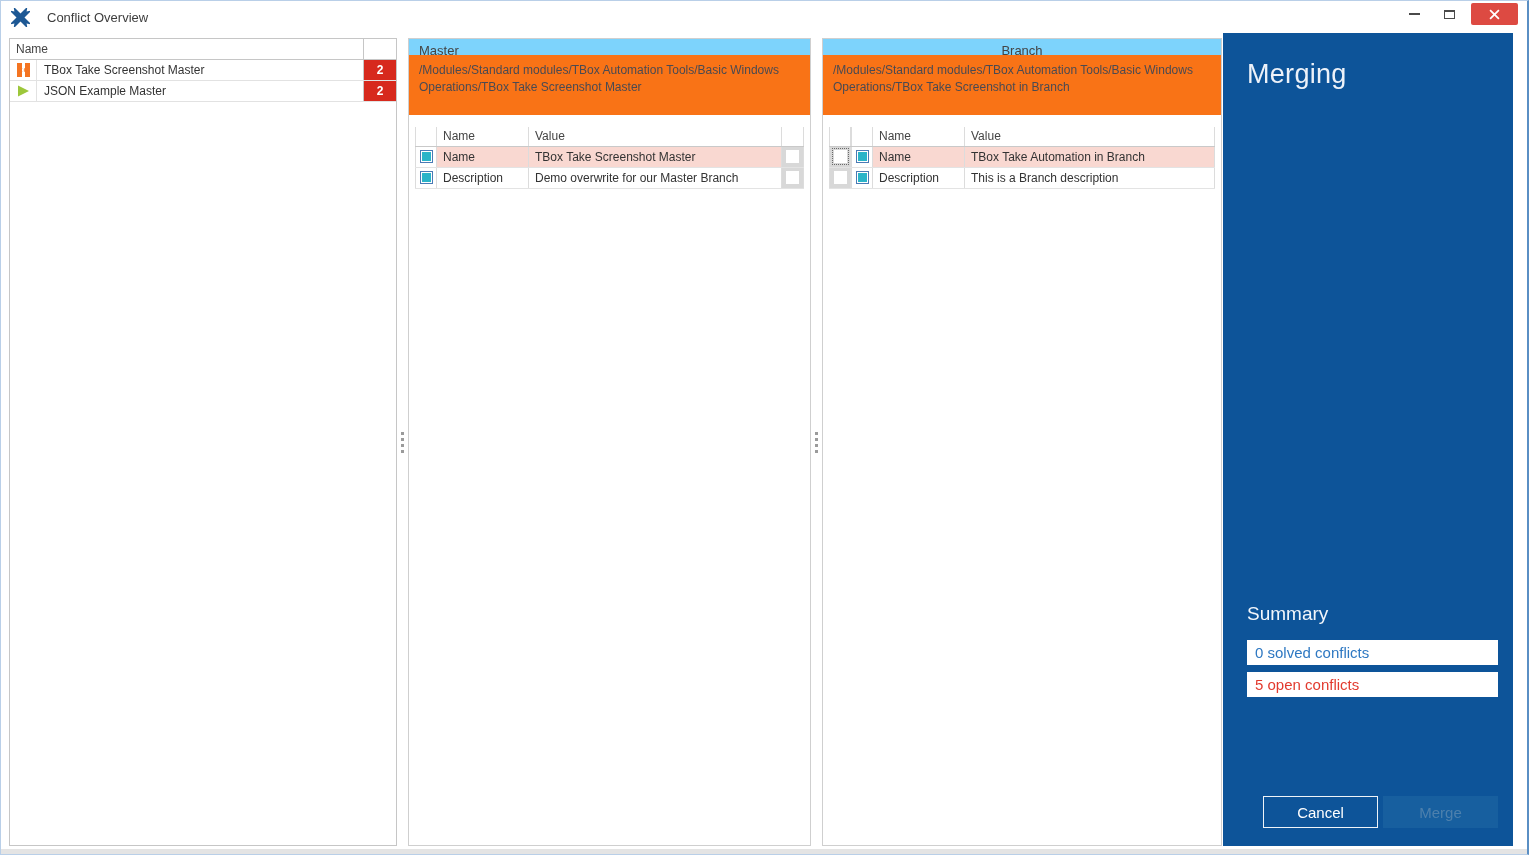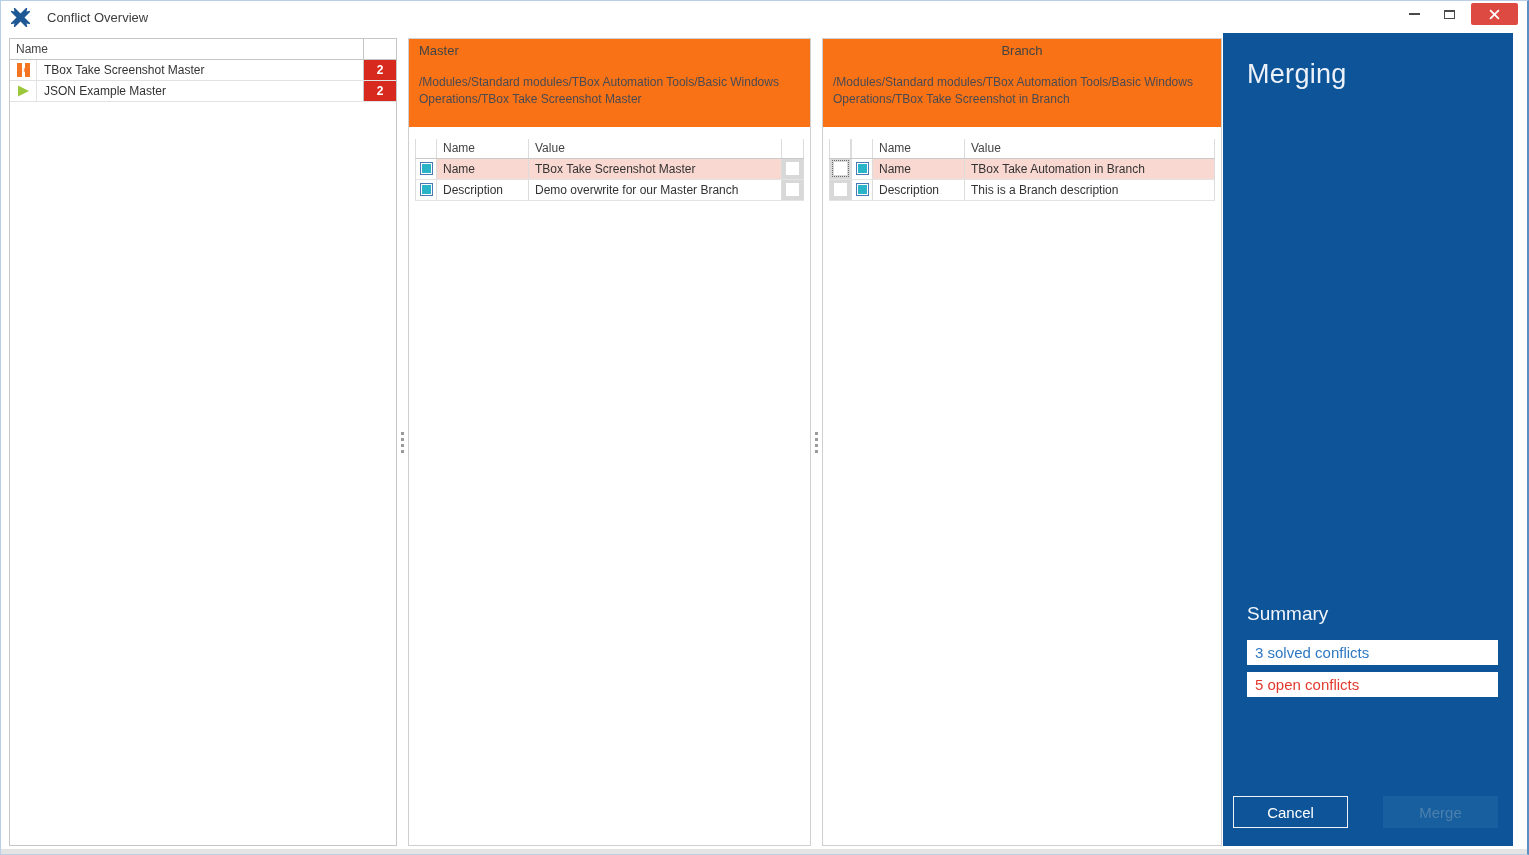--- a/index.html
+++ b/index.html
@@ -40,21 +40,21 @@
               border-left:1px solid #c6c6c6; }
   
   .splitter { position:absolute; top:5px; width:11px; height:808px; display:flex;
               flex-direction:column; justify-content:center; align-items:center; gap:3px; cursor:col-resize; }
   .splitter i { width:3px; height:3px; background:#9b9b9b; }
   .s1 { left:396px; } .s2 { left:810px; }
   
   .panel { position:absolute; top:5px; height:808px; background:#fff; border:1px solid #cfcfcf; }
   .master { left:407px; width:403px; }
   .branch { left:821px; width:400px; }
-  .panel-header { height:28px; line-height:24px; background:#f97316; color:#444;
+  .panel-header { height:16px; line-height:24px; background:#7dd3fc; color:#444;
                   font-size:13px; padding:0 10px; }
   .branch .panel-header { text-align:center; }
   .path-box { background:#f97316; padding:7px 10px 18px 10px; font-size:12px; color:#4a4a52;
               line-height:1.45; min-height:58px; }
   .grid { margin:12px 6px 0 6px; font-size:12px; color:#333; }
   .g-row { display:flex; align-items:stretch; height:21px; border-bottom:1px solid #e3e3e3; }
   .g-head { height:20px; border-bottom:1px solid #c9c9c9; color:#444; }
   .cell { display:flex; align-items:center; padding:0 6px; border-right:1px solid #dcdcdc;
           white-space:nowrap; overflow:hidden; }
   .c-cb { width:22px; justify-content:center; padding:0; border-left:1px solid #dcdcdc; }
@@ -71,21 +71,21 @@
   .cbw { width:13px; height:13px; background:#fff; cursor:pointer; }
   .cbw.focus { outline:1px dotted #6a6a6a; outline-offset:1px; }
   
   .merge-panel { position:absolute; left:1222px; top:0; width:290px; height:813px; background:#0d5499; }
   .merge-title { margin:26px 0 0 24px; font-size:27px; font-weight:400; color:#edf2f9; letter-spacing:.3px; }
   .summary { position:absolute; left:24px; right:15px; top:570px; }
   .summary-title { font-size:19px; color:#f2f6fb; font-weight:400; margin-bottom:15px; }
   .bar { background:#fff; height:25px; line-height:25px; padding-left:8px; font-size:15px; margin-bottom:7px; }
   .bar-solved { color:#2e78c2; }
   .bar-open { color:#e23a2e; }
-  .btn-row { position:absolute; left:10px; right:15px; bottom:18px; display:flex; justify-content:space-between; }
+  .btn-row { position:absolute; left:40px; right:15px; bottom:18px; display:flex; justify-content:space-between; }
   .btn { width:115px; height:32px; font-size:15px; font-family:"Liberation Sans", sans-serif; cursor:pointer; }
   .btn-cancel { background:transparent; border:1px solid #eef3f8; color:#fff; }
   .btn-merge { background:#175f9f; border:none; color:#4d80ad; cursor:default; }
 </style>
 </head>
 <body>
 
 <div class="window">
 
   <div class="titlebar">
@@ -228,21 +228,21 @@
           <span class="cell c-name">Description</span>
           <span class="cell c-value">This is a Branch description</span>
         </div>
       </div>
     </div>
 
     <div class="merge-panel">
       <div class="merge-title">Merging</div>
       <div class="summary">
         <div class="summary-title">Summary</div>
-        <div class="bar bar-solved">3 solved conflicts</div>
+        <div class="bar bar-solved">0 solved conflicts</div>
         <div class="bar bar-open">5 open conflicts</div>
       </div>
       <div class="btn-row">
         <button class="btn btn-cancel">Cancel</button>
         <button class="btn btn-merge" disabled="">Merge</button>
       </div>
     </div>
 
     <div class="bottom-strip"></div>
   </div>

